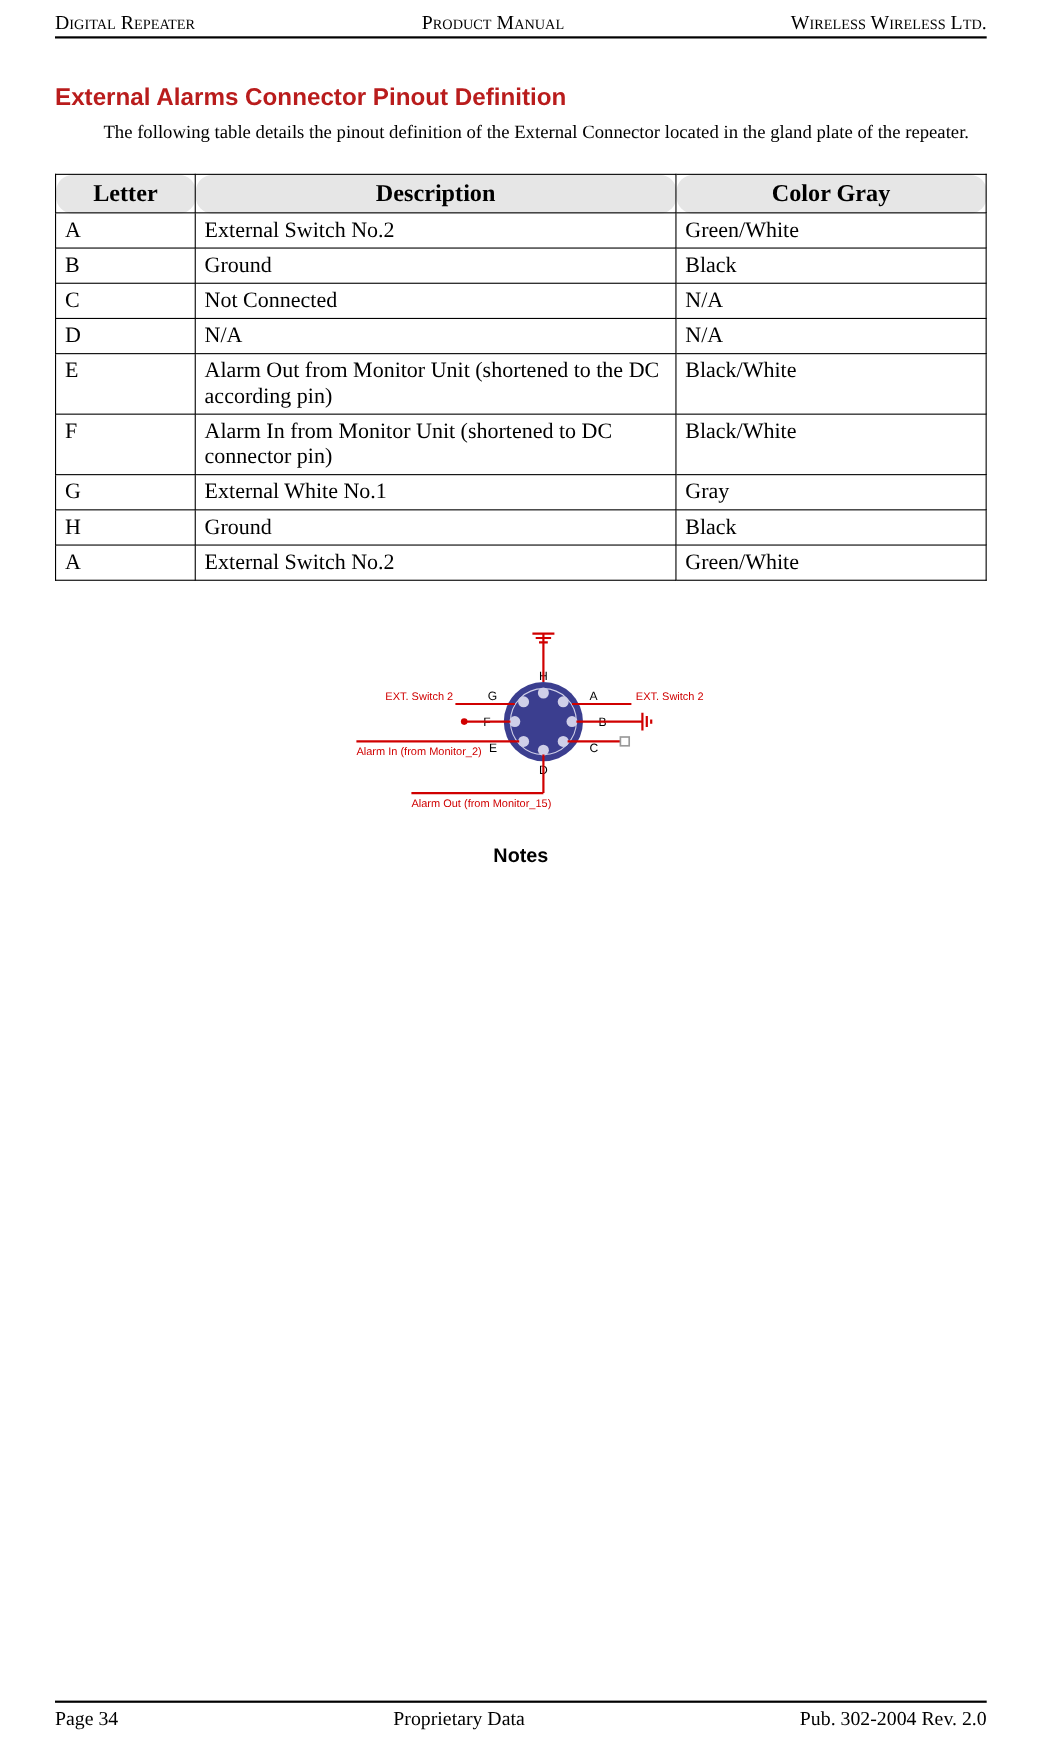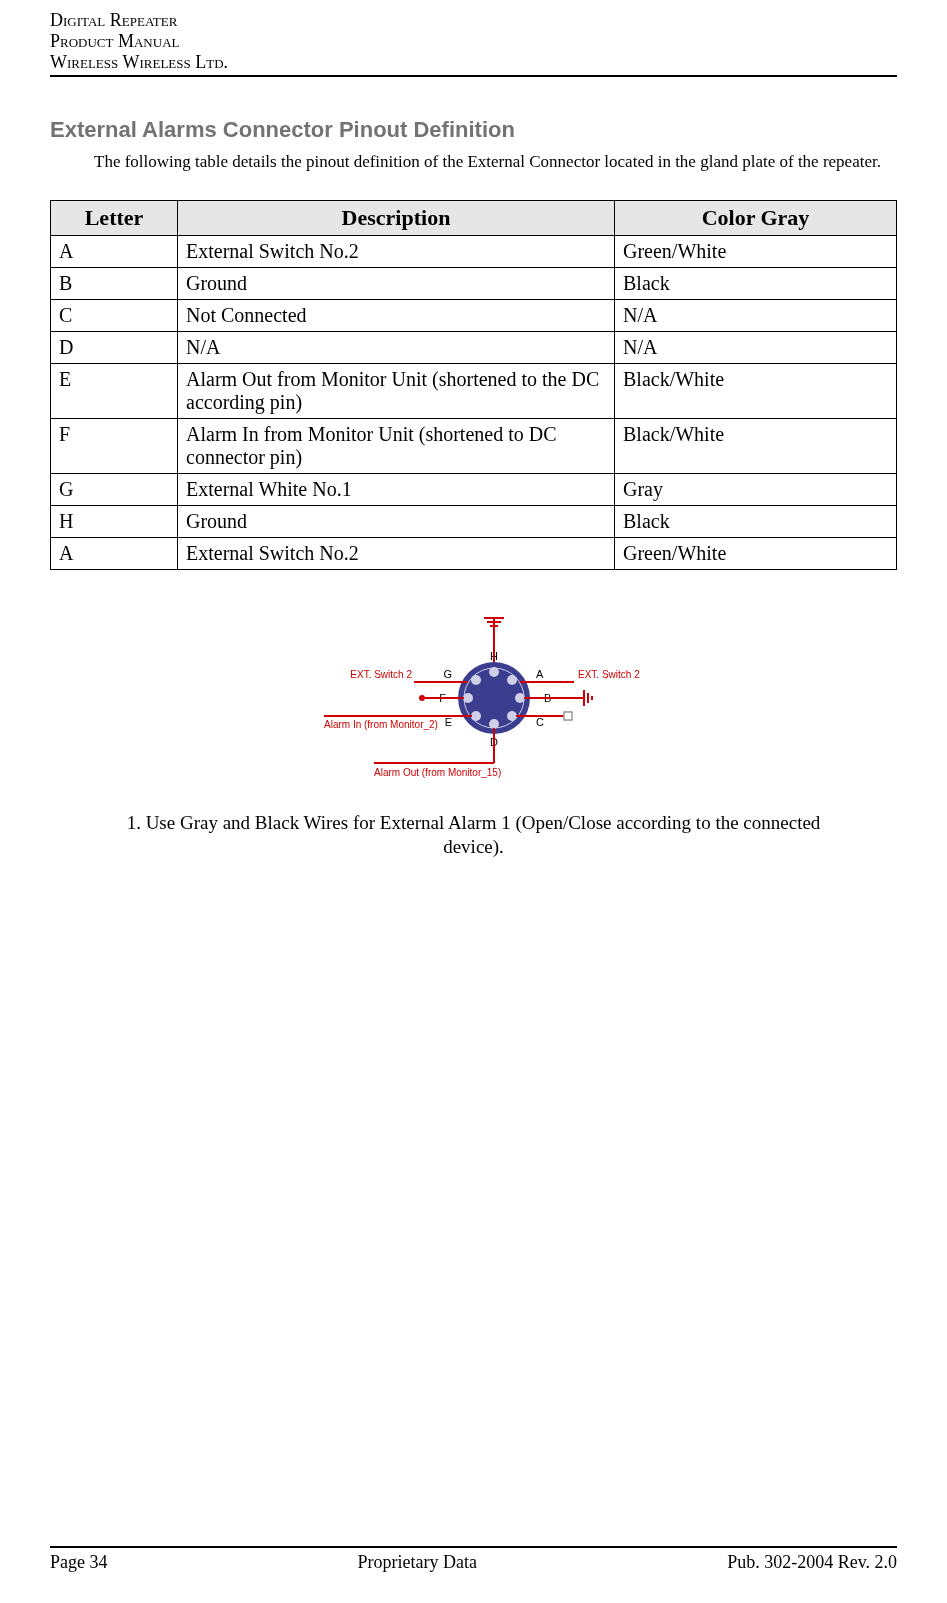--- a/index.html
+++ b/index.html
@@ -19,24 +19,23 @@
     position: relative;
   }
   .header-row {
     display: flex;
     justify-content: space-between;
     font-variant: small-caps;
     font-size: 18px;
     border-bottom: 2px solid #000;
     padding-bottom: 2px;
     margin-bottom: 40px;
-    flex-direction: column;
   }
   .section-title {
-    color: #737373;
+    color: #b91c1c;
     font-family: Arial, Helvetica, sans-serif;
     font-weight: bold;
     font-size: 22px;
     margin-bottom: 8px;
   }
   .intro {
     margin-left: 44px;
     font-size: 17px;
     margin-bottom: 28px;
     line-height: 1.25;
@@ -50,20 +49,21 @@
     border: 1px solid #000;
     padding: 4px 8px;
     text-align: left;
     vertical-align: top;
   }
   table.pinout th {
     background: #e6e6e6;
     font-weight: bold;
     text-align: center;
     font-size: 22px;
+    border-radius: 15px;
   }
   table.pinout th:first-child { width: 110px; }
   table.pinout th:nth-child(2) { width: 420px; }
   .figure-wrap {
     text-align: center;
     margin-top: 28px;
   }
   .figure-svg {
     display: inline-block;
   }
@@ -236,22 +236,22 @@
       <line x1="208" y1="118" x2="60" y2="118" stroke="#d00000" stroke-width="2"></line>
       <text class="diagram-label" x="60" y="130" text-anchor="start">Alarm In (from Monitor_2)</text>
 
       <line x1="230" y1="130" x2="230" y2="165" stroke="#d00000" stroke-width="2"></line>
       <line x1="230" y1="165" x2="110" y2="165" stroke="#d00000" stroke-width="2"></line>
       <text class="diagram-label" x="110" y="178" text-anchor="start">Alarm Out (from Monitor_15)</text>
     </svg>
   </div>
 
 
-
-  <div class="note">1. Use Gray and Black Wires for External Alarm 1  (Open/Close according to the connected device).</div>
+  <div class="notes-heading">Notes</div>
+
 
   <div class="footer-row">
     <span>Page 34</span>
     <span>Proprietary Data</span>
     <span>Pub. 302-2004 Rev. 2.0</span>
   </div>
 
 </div>
 
 </body></html>

